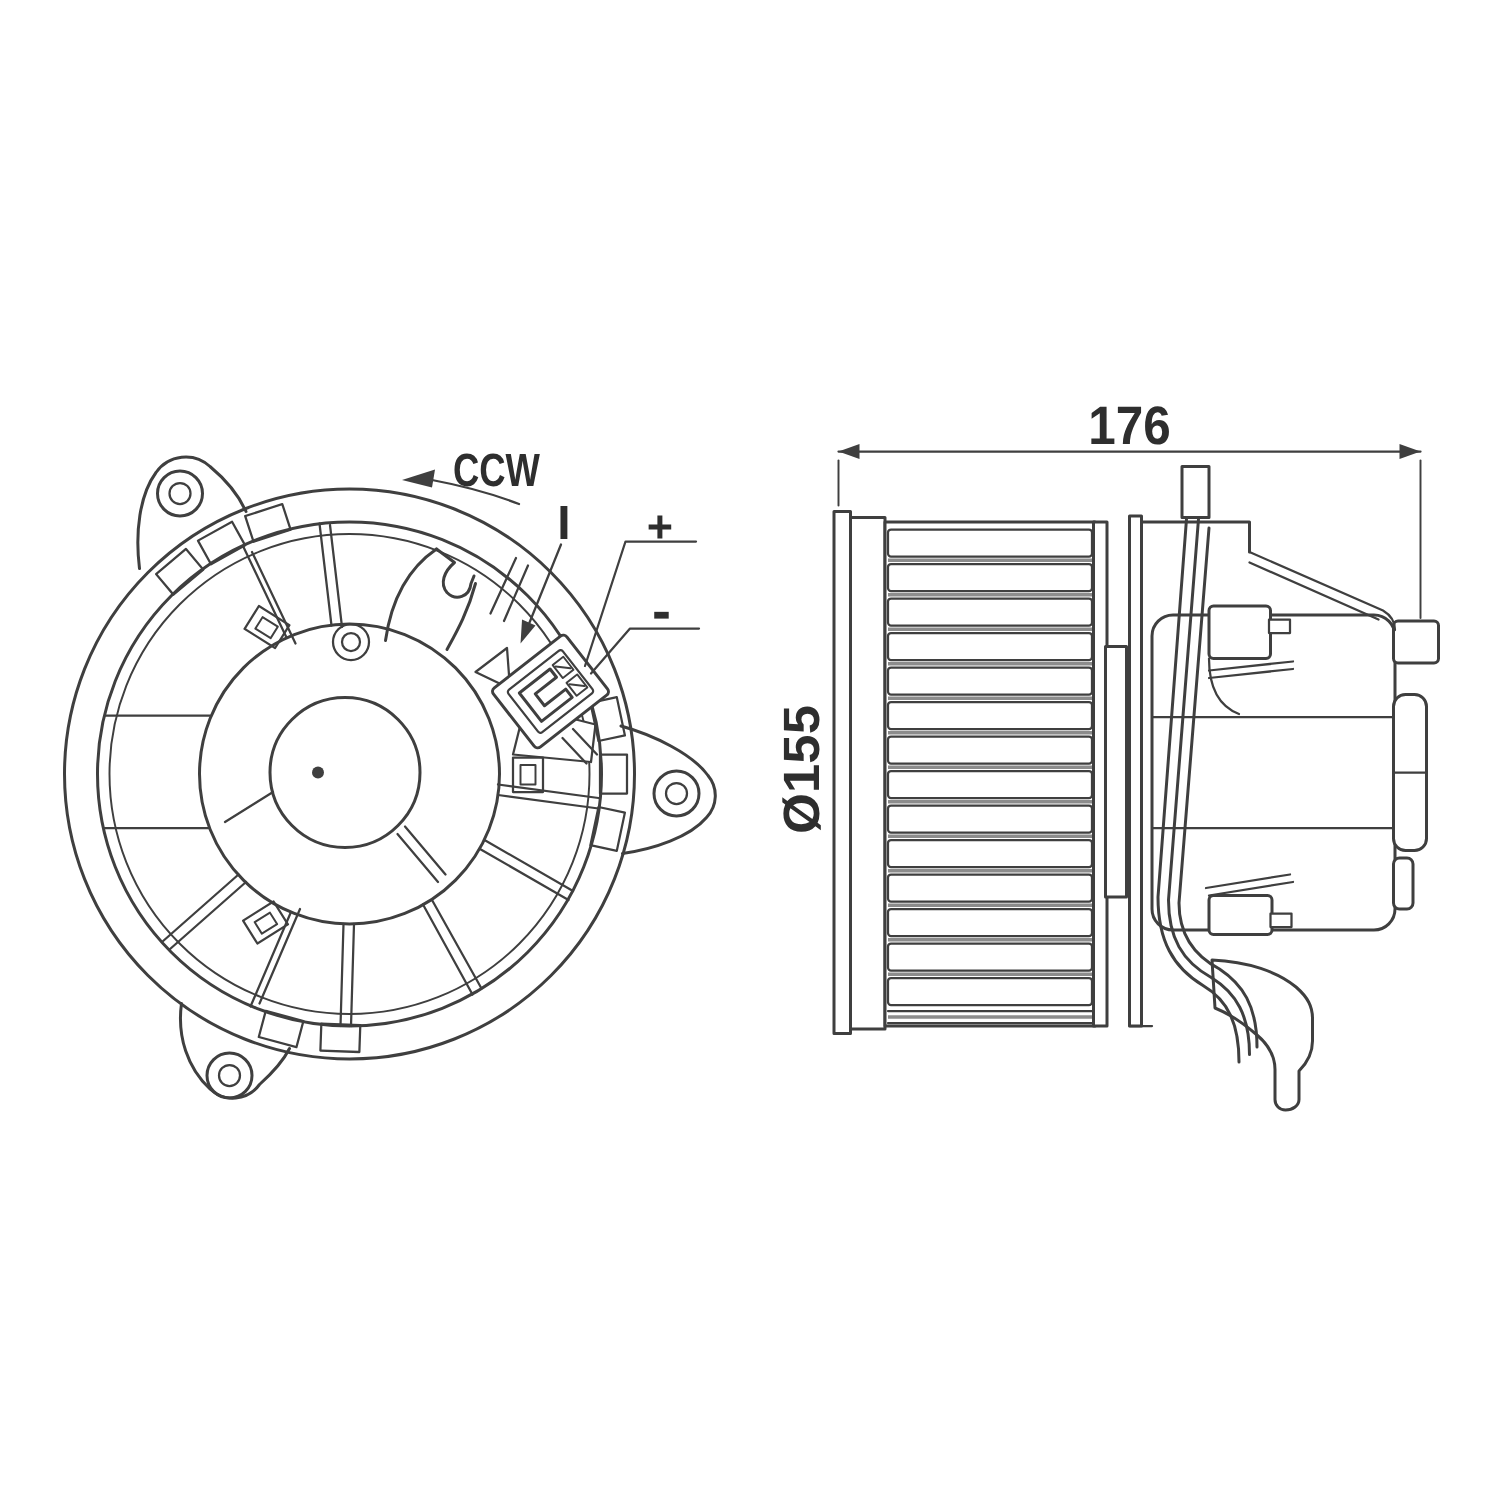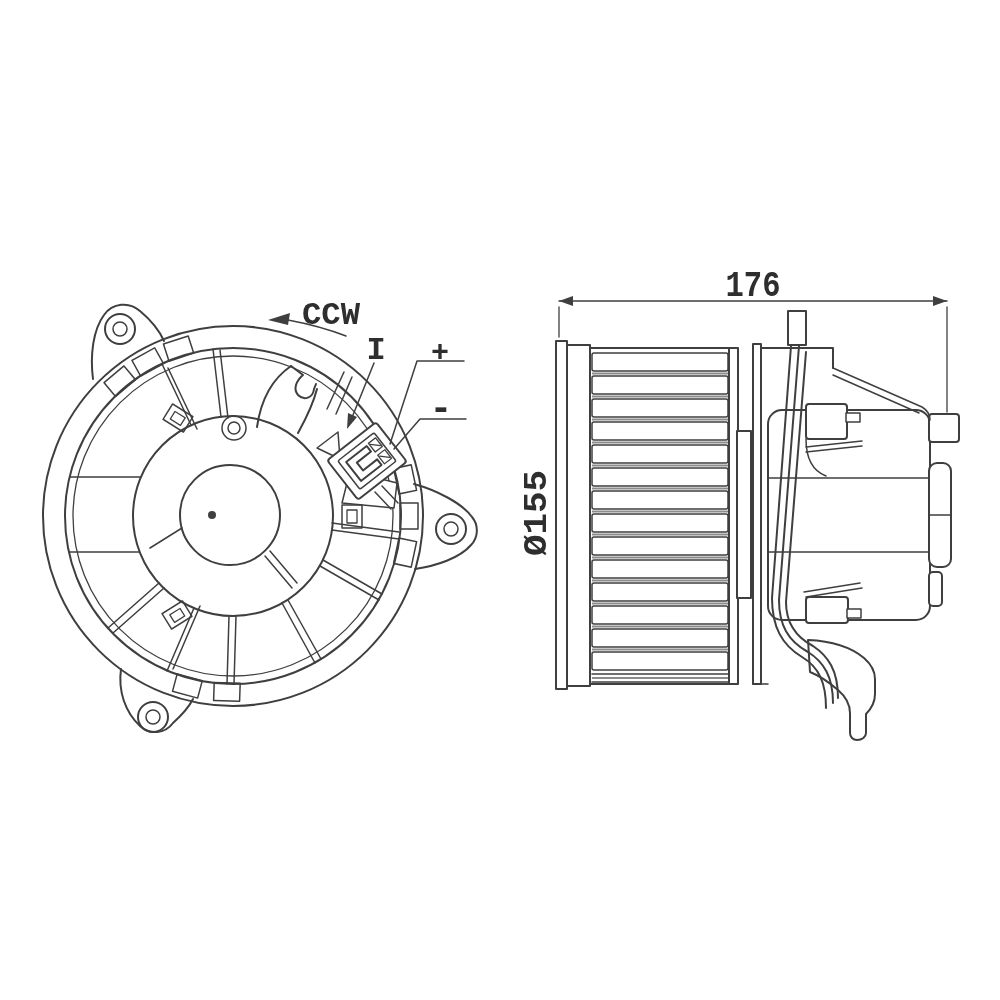--- a/index.html
+++ b/index.html
@@ -1,17 +1,17 @@
 <!DOCTYPE html>
 <html><head>
 <meta charset="utf-8">
 <style>
   html,body{margin:0;padding:0;background:#ffffff;}
   .canvas{position:relative;width:1000px;height:1000px;background:#ffffff;overflow:hidden;
-          font-family:Liberation Mono, monospace;}
+          font-family:Liberation Sans, sans-serif;}
   svg{display:block;}
   .ln{fill:none;stroke:#3f3f3f;stroke-width:2;stroke-linecap:round;stroke-linejoin:round;}
   .thin{stroke-width:1.5;}
   .hair{stroke-width:1.3;}
   .wh{fill:#ffffff;}
   .gray{stroke:#8c8c8c;stroke-width:2.2;}
   .solid{fill:#3f3f3f;stroke:none;}
   text{fill:#2e2e2e;font-weight:600;}
 </style>
 </head>

